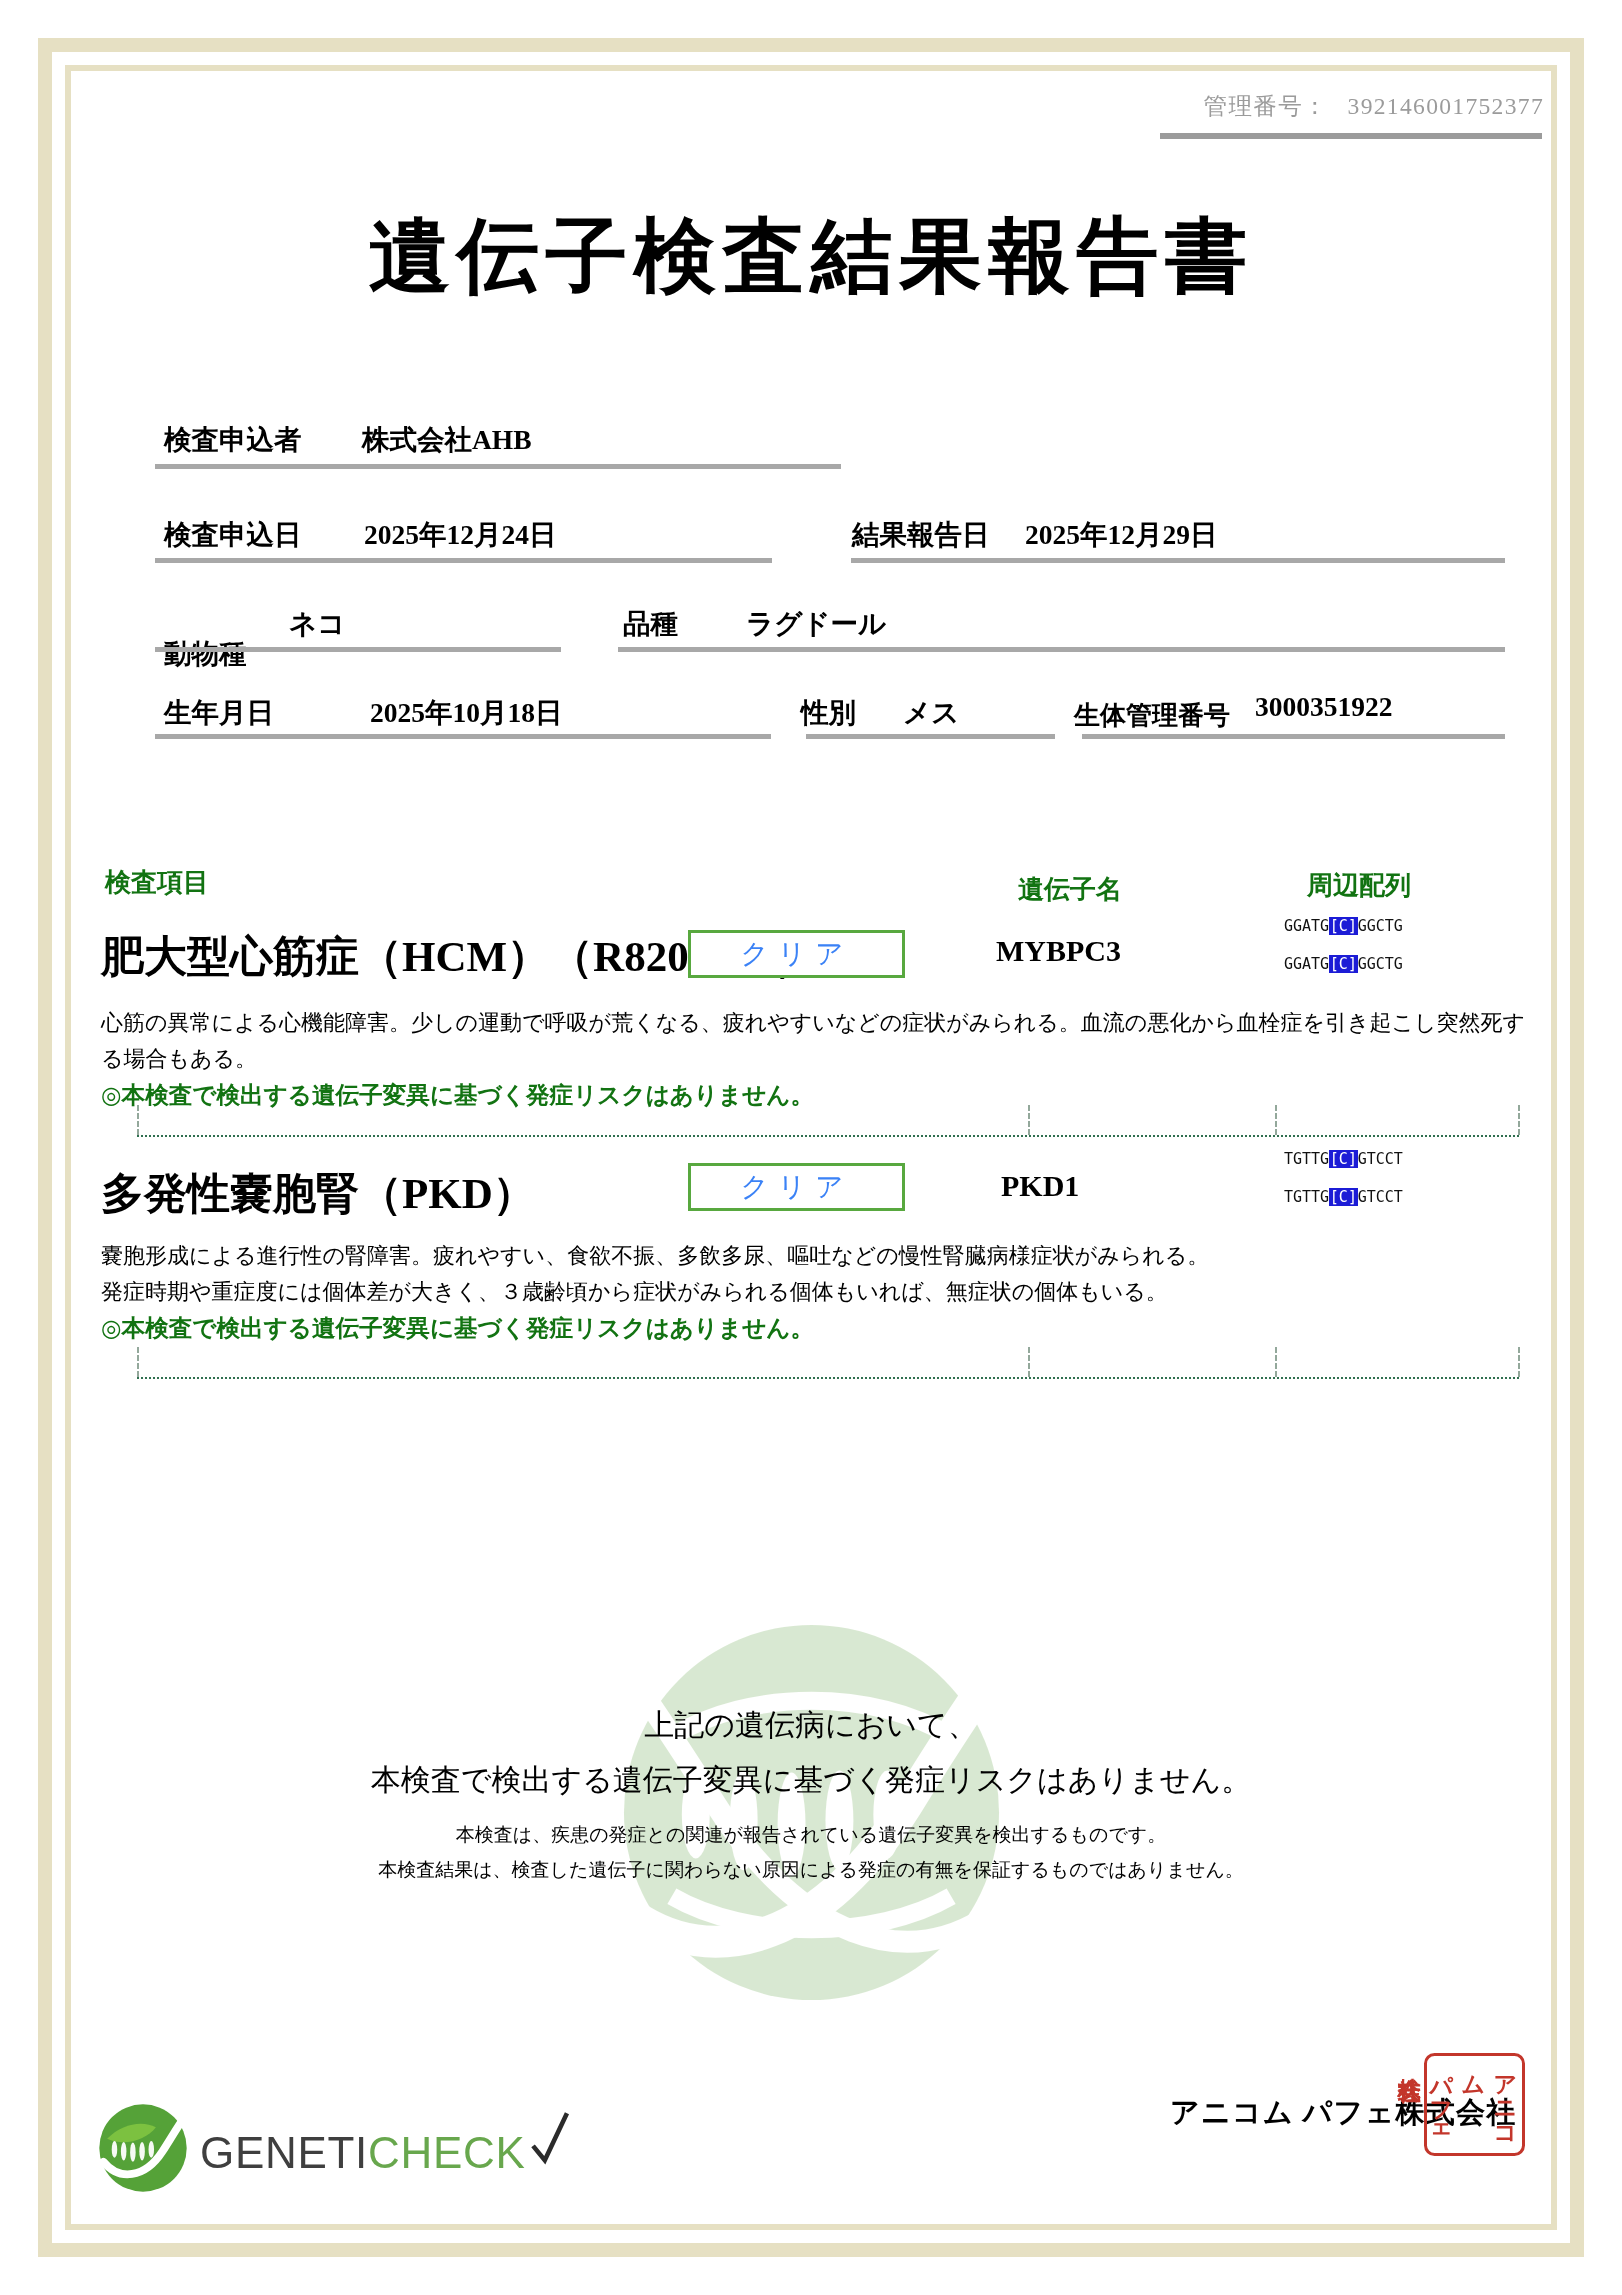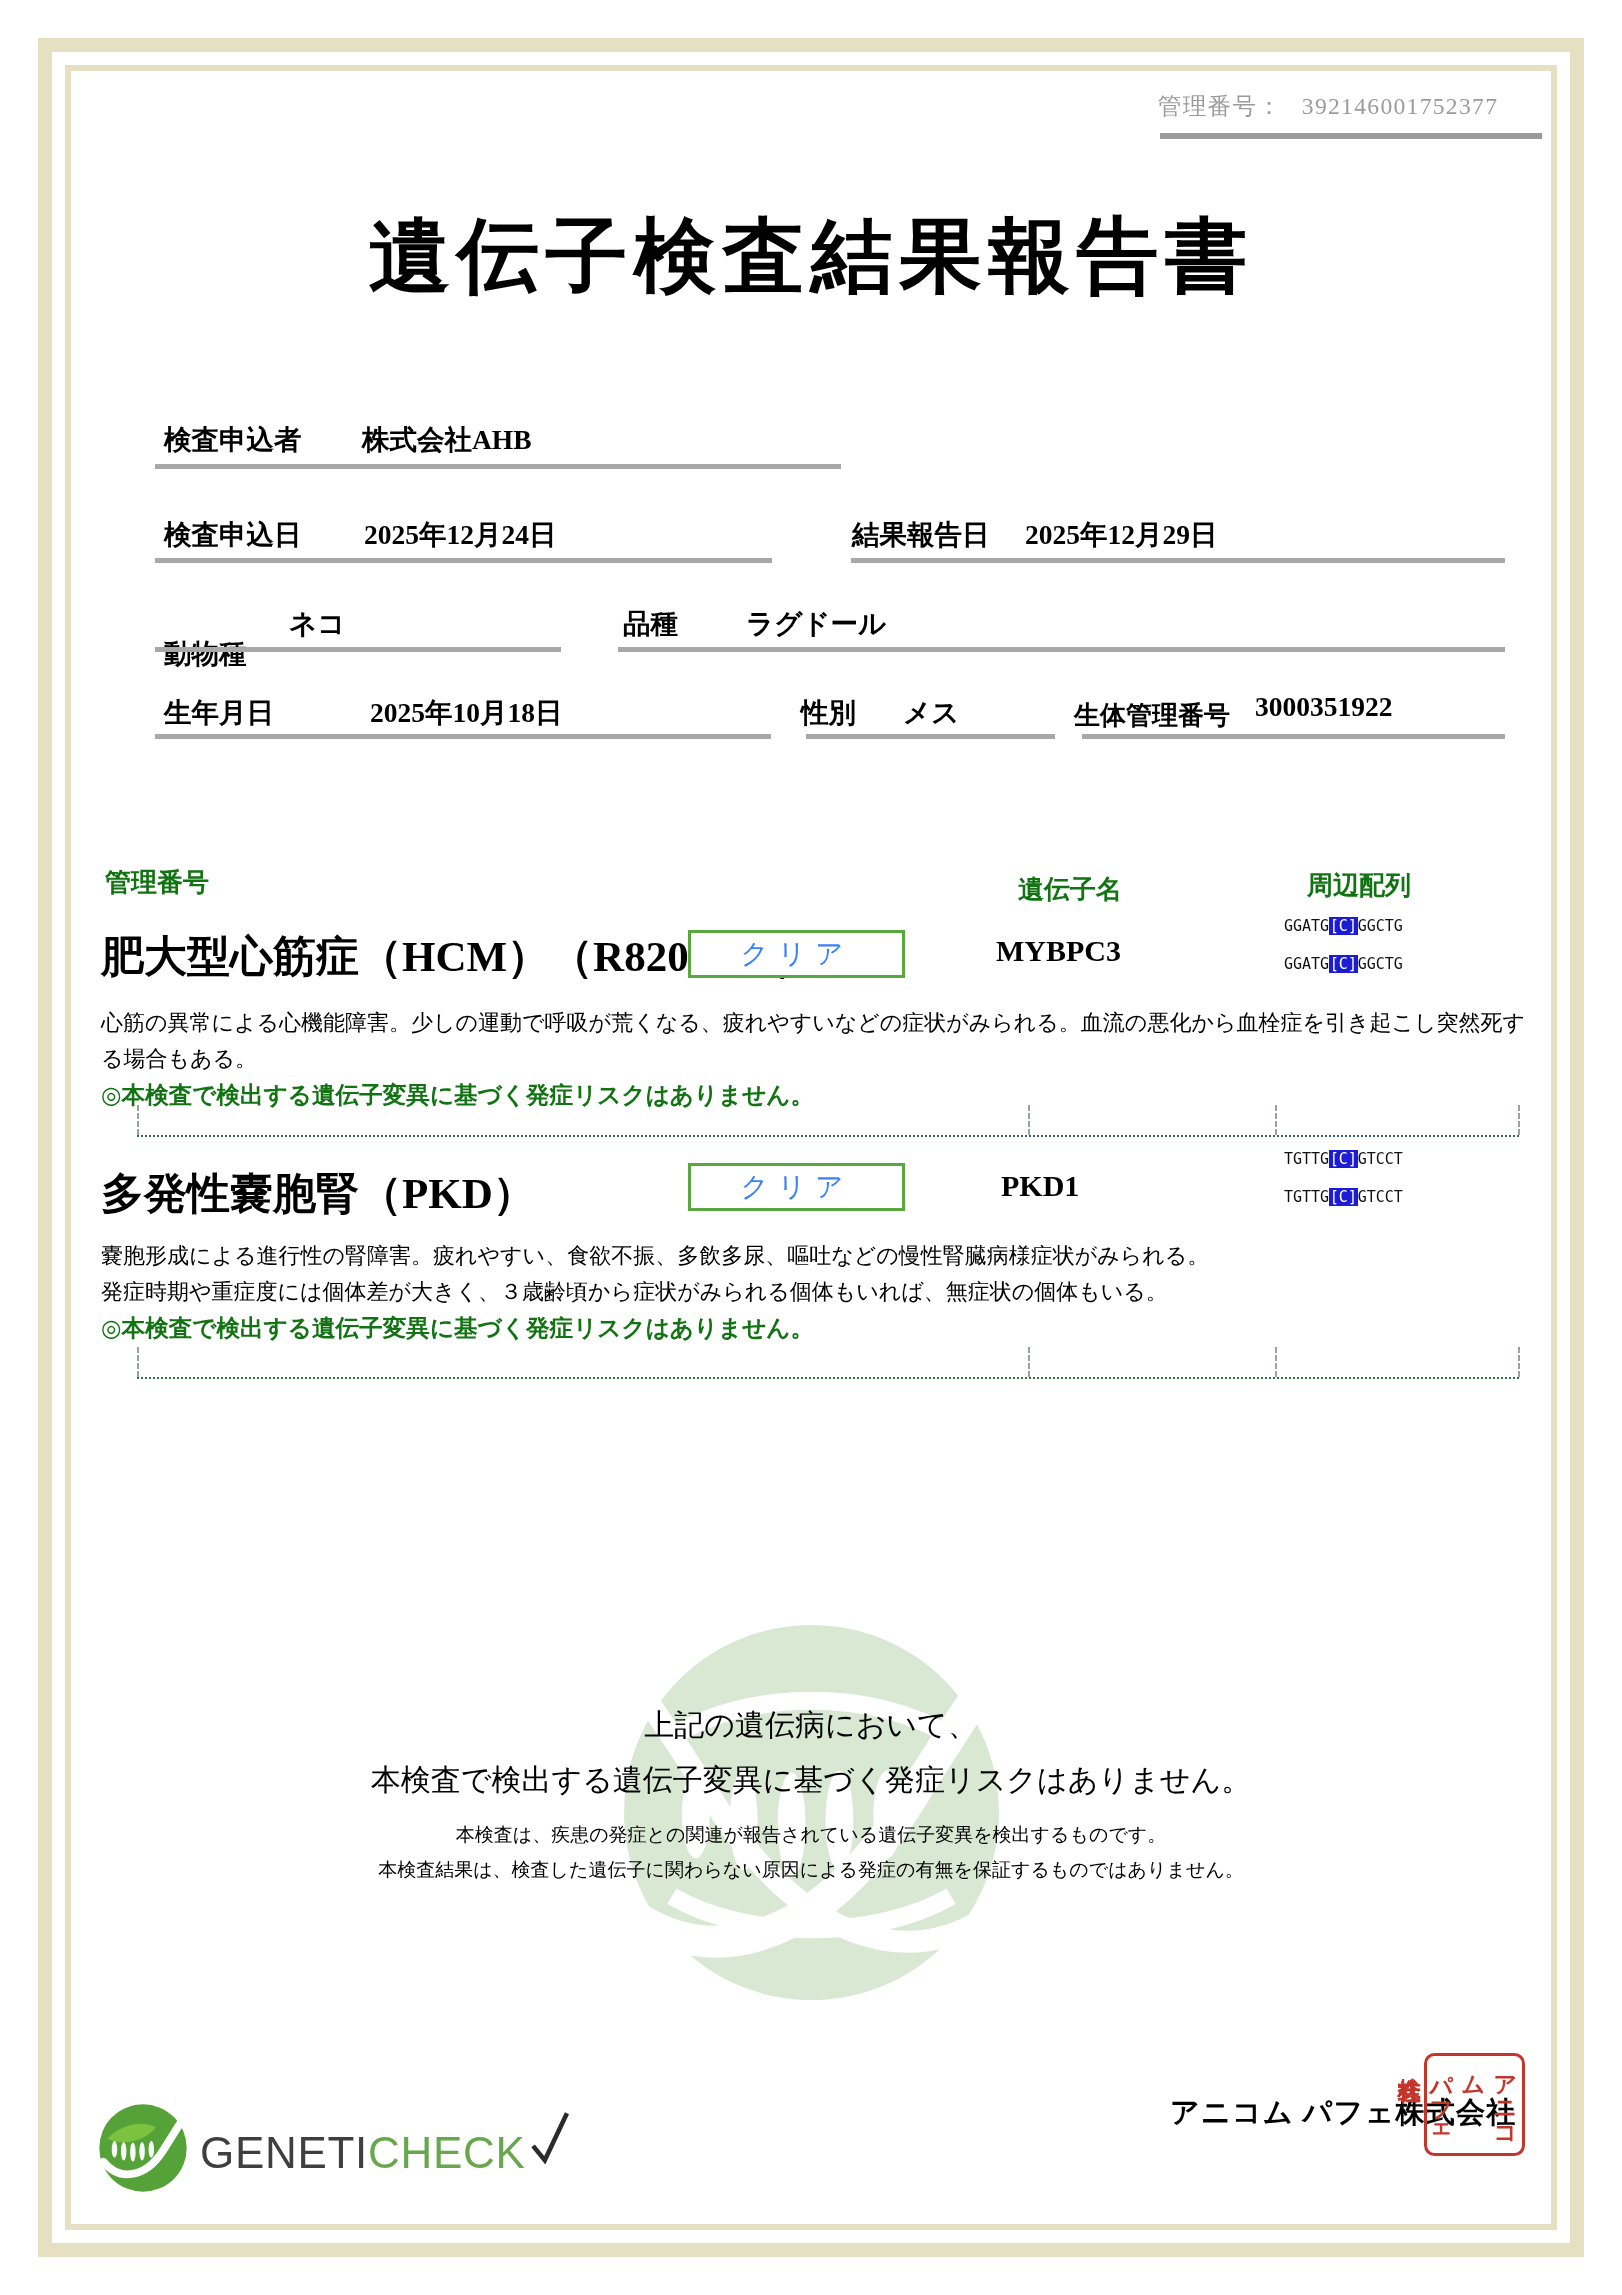--- a/index.html
+++ b/index.html
@@ -8,21 +8,21 @@
     width:1622px;height:2295px;
     background:#fff;
     overflow:hidden;
     font-family:"Liberation Serif","DejaVu Serif",serif;
     color:#000;
   }
   .frame{position:absolute;pointer-events:none;}
   .frame-outer{left:38px;top:38px;right:38px;bottom:38px;border:14.4px solid #e6e0c3;}
   .frame-inner{left:65px;top:65px;right:65px;bottom:65px;border:6.5px solid #e6e0c3;}
 
-  .mgmt{position:absolute;left:1112px;top:90px;width:432px;text-align:center;
+  .mgmt{position:absolute;left:1112px;top:90px;width:432px;text-align:right;
         font-size:23.6px;color:#9b9b9b;letter-spacing:1.3px;white-space:nowrap;}
   .mgmt .num{margin-left:19.6px;}
   .mgmt-bar{position:absolute;left:1160px;top:133px;width:382px;height:5.9px;background:#9b9b9b;}
 
   .doc-title{position:absolute;left:0;right:0;top:202px;text-align:center;
              font-size:82px;font-weight:bold;letter-spacing:6.5px;}
 
   .flabel{position:absolute;font-size:27.5px;font-weight:bold;white-space:nowrap;}
   .fvalue{position:absolute;font-size:27.5px;font-weight:bold;white-space:nowrap;}
   .bar{position:absolute;height:4.6px;background:#a8a8a8;}
@@ -110,21 +110,21 @@
   <div class="flabel" style="left:164px;top:695px">生年月日</div>
   <div class="fvalue" style="left:370px;top:695px">2025年10月18日</div>
   <div class="bar" style="left:155px;top:734px;width:616px"></div>
   <div class="flabel" style="left:801px;top:695px">性別</div>
   <div class="fvalue" style="left:903px;top:695px">メス</div>
   <div class="bar" style="left:806px;top:734px;width:249px"></div>
   <div class="flabel" style="left:1074px;top:698px;font-size:26px">生体管理番号</div>
   <div class="fvalue" style="left:1255px;top:691px">3000351922</div>
   <div class="bar" style="left:1082px;top:734px;width:423px"></div>
 
-  <div class="sec-head" style="left:105px;top:865px">管理番号</div>
+  <div class="sec-head" style="left:105px;top:865px">検査項目</div>
   <div class="sec-head" style="left:1018px;top:872px">遺伝子名</div>
   <div class="sec-head" style="left:1307px;top:868px">周辺配列</div>
 
   <div class="test-name" style="left:101px;top:928px">肥大型心筋症（HCM）（R820W型）</div>
   <div class="clear-box" style="left:688px;top:930px">
     <span>クリア</span>
   </div>
   <div class="gene" style="left:996px;top:934px">MYBPC3</div>
   <div class="seq" style="left:1284px;top:917px">
     <span>GGATG</span><span class="var">[C]</span><span>GGCTG</span>

